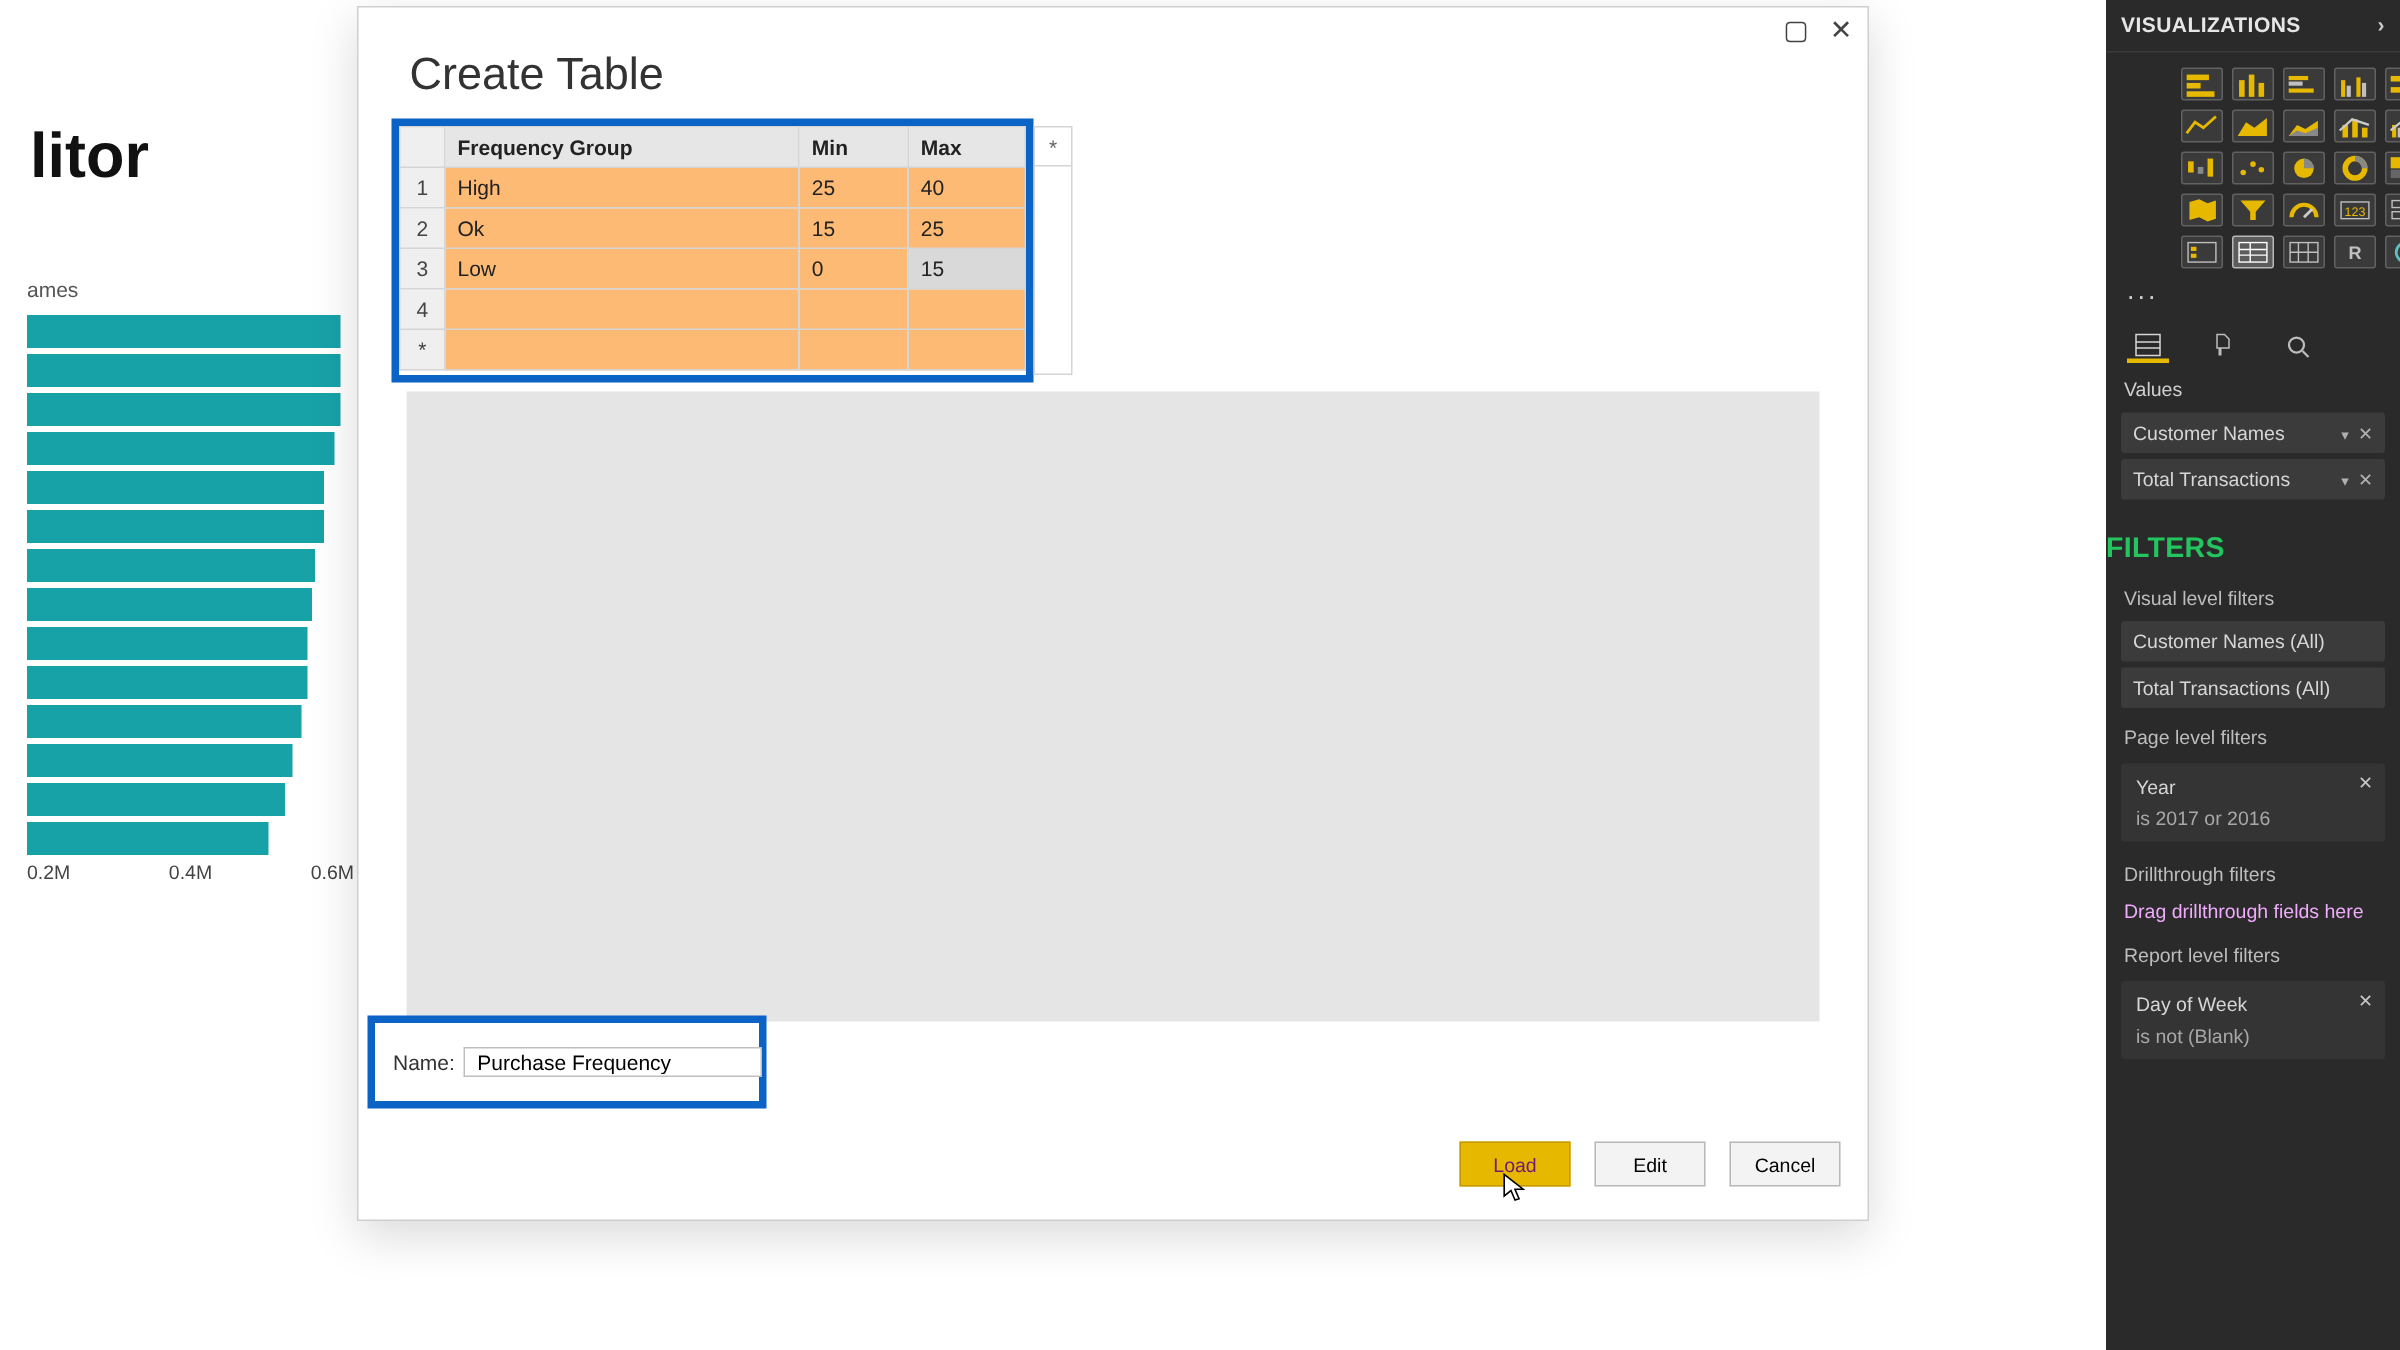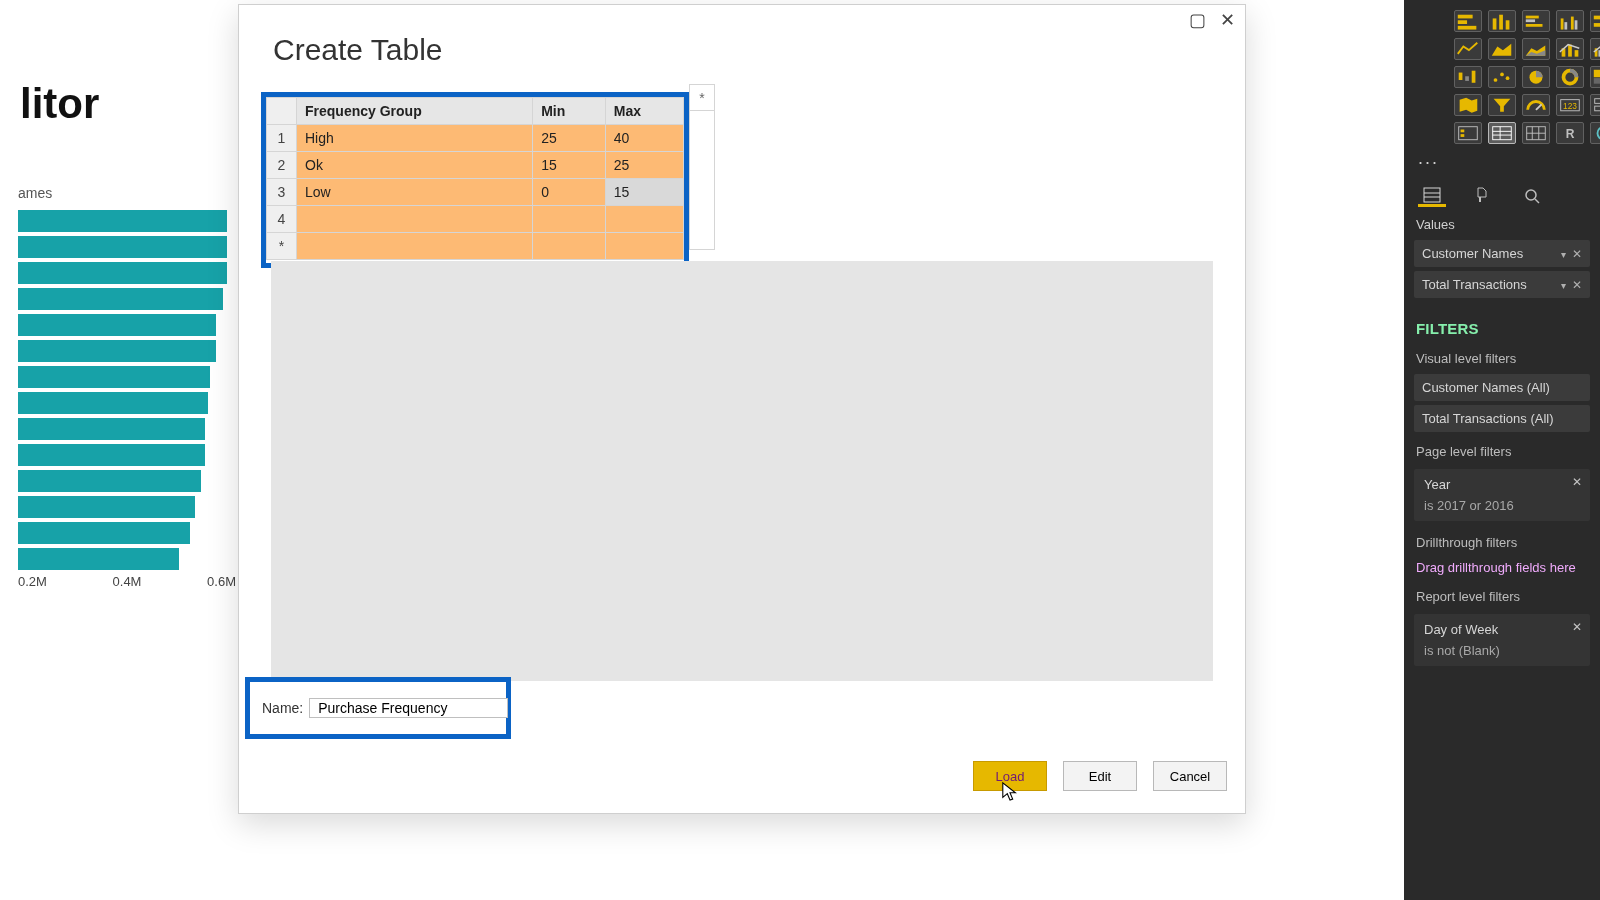--- a/index.html
+++ b/index.html
@@ -16,39 +16,39 @@
   .viz-ico svg { position:absolute; inset:0; }
   .viz-more { padding:0 0 8px 14px; color:#d0d0d0; letter-spacing:2px; font-size:18px; }
   .panel-tabs { display:flex; gap:22px; padding:8px 14px 0; }
   .ptab { width:28px; height:22px; display:flex; align-items:center; justify-content:center; border-bottom:3px solid transparent; }
   .ptab.active { border-bottom-color:#e6b800; }
   .ptab svg { width:20px; height:18px; }
   .pane-section { padding:10px 12px 4px; color:#d0d0d0; font-size:13px; }
   .field-pill { background:#3b3b3b; color:#d6d6d6; font-size:13px; padding:6px 8px; border-radius:2px; margin:4px 10px; display:flex; align-items:center; justify-content:space-between; }
   .field-pill .caret { font-size:10px; color:#b0b0b0; margin-right:6px; }
   .field-pill .x { color:#b0b0b0; font-size:12px; }
-  .section-title { color:#86efac; font-weight:700; font-size:15px; padding:18px 12px 6px; letter-spacing:.2px; }
+  .section-title { color:#22c55e; font-weight:700; font-size:19px; padding:18px 0 6px; letter-spacing:.2px; }
   .sub-title { color:#bdbdbd; font-size:13px; padding:8px 12px 4px; }
   .filter-card { margin:6px 10px; background:#343434; border-radius:2px; padding:8px 10px; color:#d6d6d6; font-size:13px; display:flex; flex-direction:column; gap:6px; position:relative; }
   .filter-card .x { position:absolute; right:8px; top:6px; font-size:12px; color:#c4c4c4; }
   .ghost { color:#f0abfc; font-size:13px; padding:6px 12px; }
 
   
   .bg-title { position:absolute; left:20px; top:80px; font-size:42px; font-weight:900; color:#111; }
   .bg-sub { position:absolute; left:18px; top:185px; color:#555; font-size:14px; }
   .bg-bars { position:absolute; left:18px; top:210px; width:218px; }
   .bg-bar { height:22px; background:#17a2a8; margin-bottom:4px; }
   .bg-axis { position:absolute; left:18px; top:574px; width:218px; display:flex; justify-content:space-between; color:#444; font-size:13px; }
 
   
   .dialog { position:absolute; left:238px; top:4px; width:1008px; height:810px; background:#fff; border:1px solid #cfcfcf; box-shadow:0 10px 30px rgba(0,0,0,.15); }
   .dlg-top { position:absolute; right:10px; top:6px; display:flex; gap:14px; }
   .dlg-top span { color:#444; font-size:18px; cursor:pointer; font-family:Arial,sans-serif; line-height:1; }
   .dlg-title { position:absolute; left:34px; top:28px; font-size:30px; color:#333; font-weight:300; }
-  .grid-wrap { position:absolute; left:22px; top:74px; width:428px; height:176px; border:5px solid #0b63c5; background:#fff;margin-top:13px; }
+  .grid-wrap { position:absolute; left:22px; top:74px; width:428px; height:176px; border:5px solid #0b63c5; background:#fff; }
   .grid { width:100%; border-collapse:collapse; font-size:14px; color:#222; }
   .grid th,.grid td { border:1px solid #d5d5d5; padding:5px 8px; text-align:left; background:#fdba74; height:24px; }
   .grid thead th { background:#e6e6e6; font-weight:700; }
   .grid .rowhdr { width:30px; color:#444; text-align:center; background:#efefef; }
   .grid td.selected { background:#d9d9d9; }
   .extra-col { position:absolute; left:450px; top:79px; width:26px; height:166px; border:1px solid #d5d5d5; }
   .extra-col .h { height:26px; border-bottom:1px solid #d5d5d5; display:flex; align-items:center; justify-content:center; color:#666; font-size:14px; }
   .big-gray { position:absolute; left:32px; top:256px; width:942px; height:420px; background:#e5e5e5; }
   .name-box { position:absolute; left:6px; top:672px; width:266px; height:62px; border:5px solid #0b63c5; display:flex; align-items:center; gap:6px; padding:0 12px; }
   .name-box label { color:#333; font-size:14px; }
@@ -154,20 +154,24 @@
     <button class="btn">Cancel</button>
   </div>
   <div class="cursor">
     <svg viewBox="0 0 20 22">
         <path d="M2 2 L2 18 L7 14 L10 21 L13 20 L10 13 L16 13 Z" fill="#fff" stroke="#000" stroke-width="1.2"></path>
       </svg>
   </div>
 </div>
 
 <div class="viz-panel">
+  <div class="viz-header">
+    <span>VISUALIZATIONS</span>
+    <span class="chev">›</span>
+  </div>
   <div class="viz-icons">
 
     <div class="viz-ico">
         <svg viewBox="0 0 28 22">
           <rect x="3" y="4" width="16" height="4" fill="#e6b800"></rect>
           <rect x="3" y="10" width="10" height="4" fill="#e6b800"></rect>
           <rect x="3" y="16" width="20" height="4" fill="#e6b800"></rect>
         </svg>
       </div>
     <div class="viz-ico">

